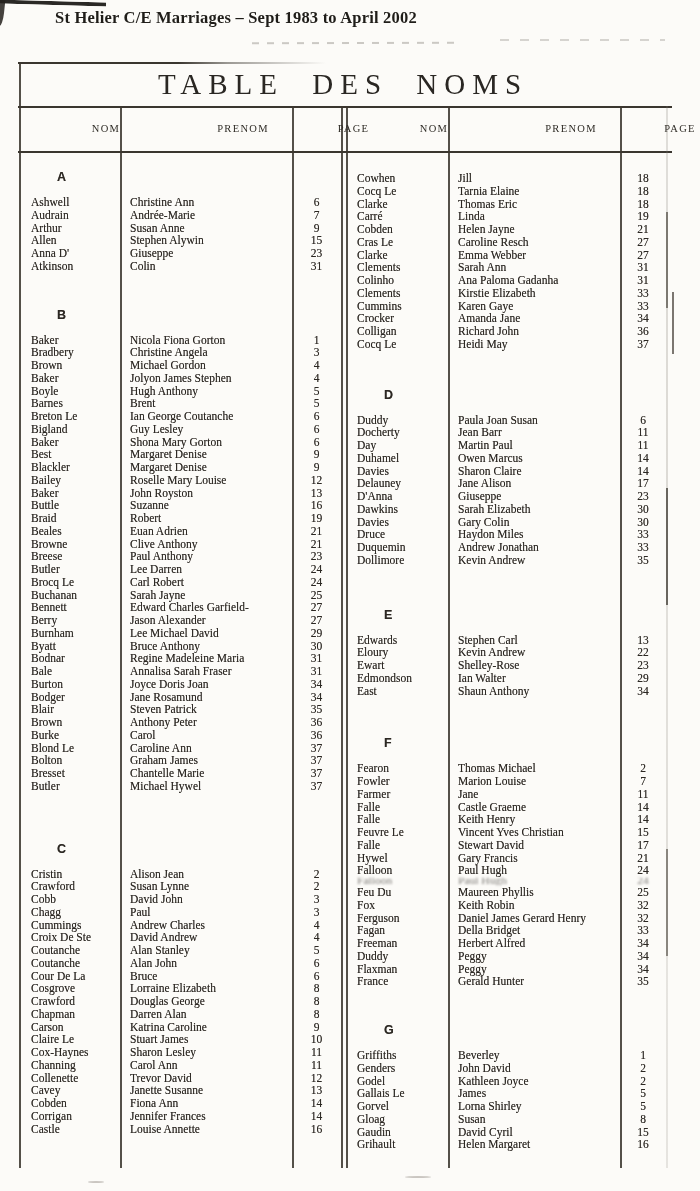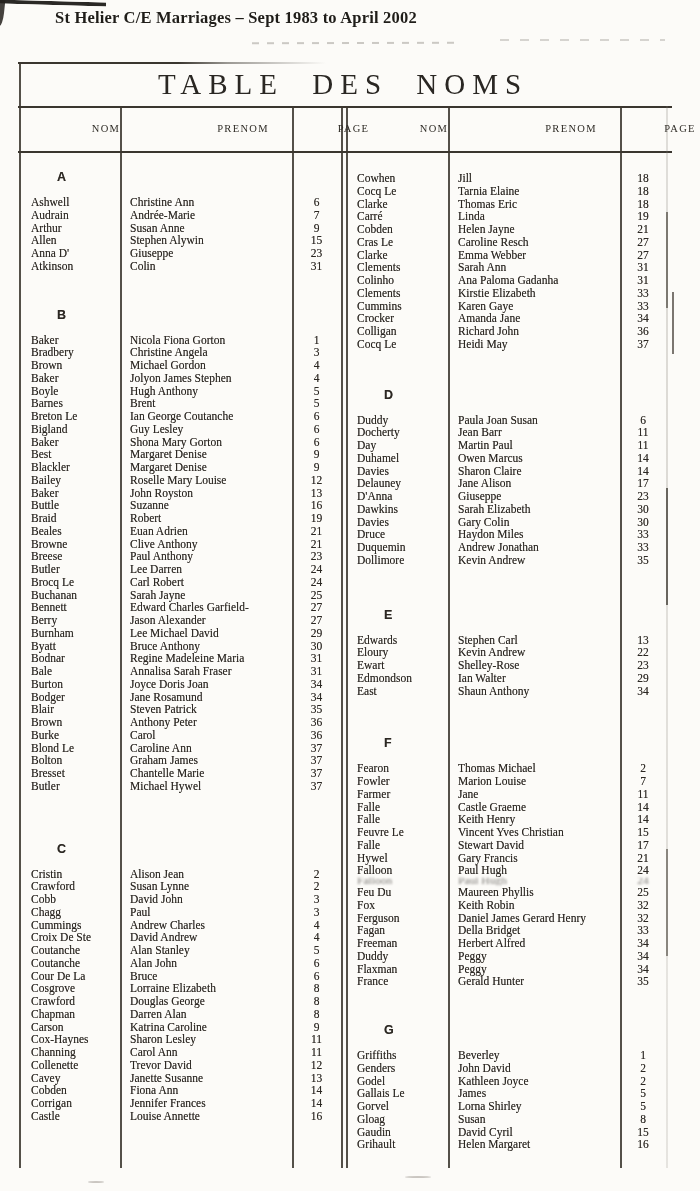--- a/index.html
+++ b/index.html
@@ -382,20 +382,25 @@
           <span class="c-nom">Chapman</span>
           <span class="c-pre">Darren Alan</span>
           <span class="c-pg">8</span>
         </div>
         <div class="row">
           <span class="c-nom">Carson</span>
           <span class="c-pre">Katrina Caroline</span>
           <span class="c-pg">9</span>
         </div>
         <div class="row">
+          <span class="c-nom">Claire Le</span>
+          <span class="c-pre">Stuart James</span>
+          <span class="c-pg">10</span>
+        </div>
+        <div class="row">
           <span class="c-nom">Cox-Haynes</span>
           <span class="c-pre">Sharon Lesley</span>
           <span class="c-pg">11</span>
         </div>
         <div class="row">
           <span class="c-nom">Channing</span>
           <span class="c-pre">Carol Ann</span>
           <span class="c-pg">11</span>
         </div>
         <div class="row">

